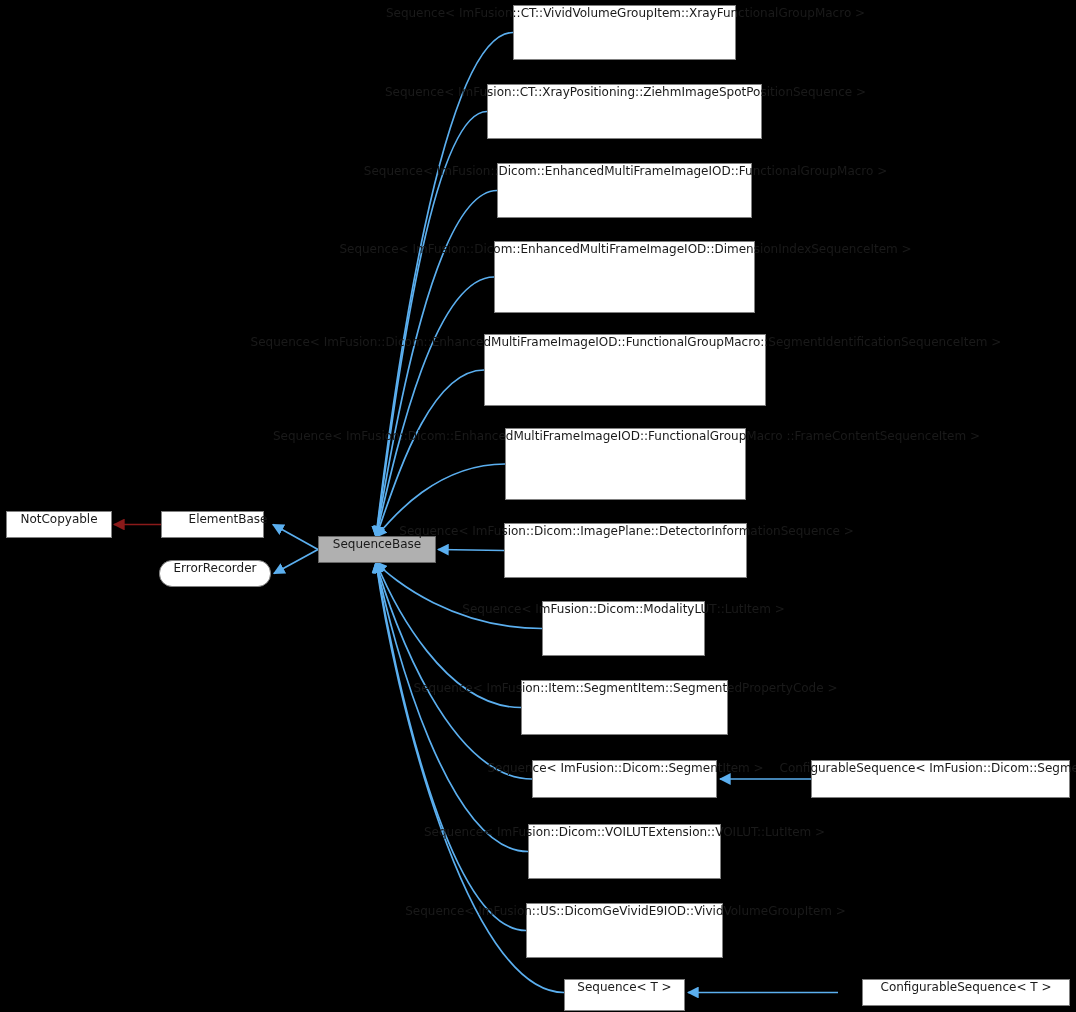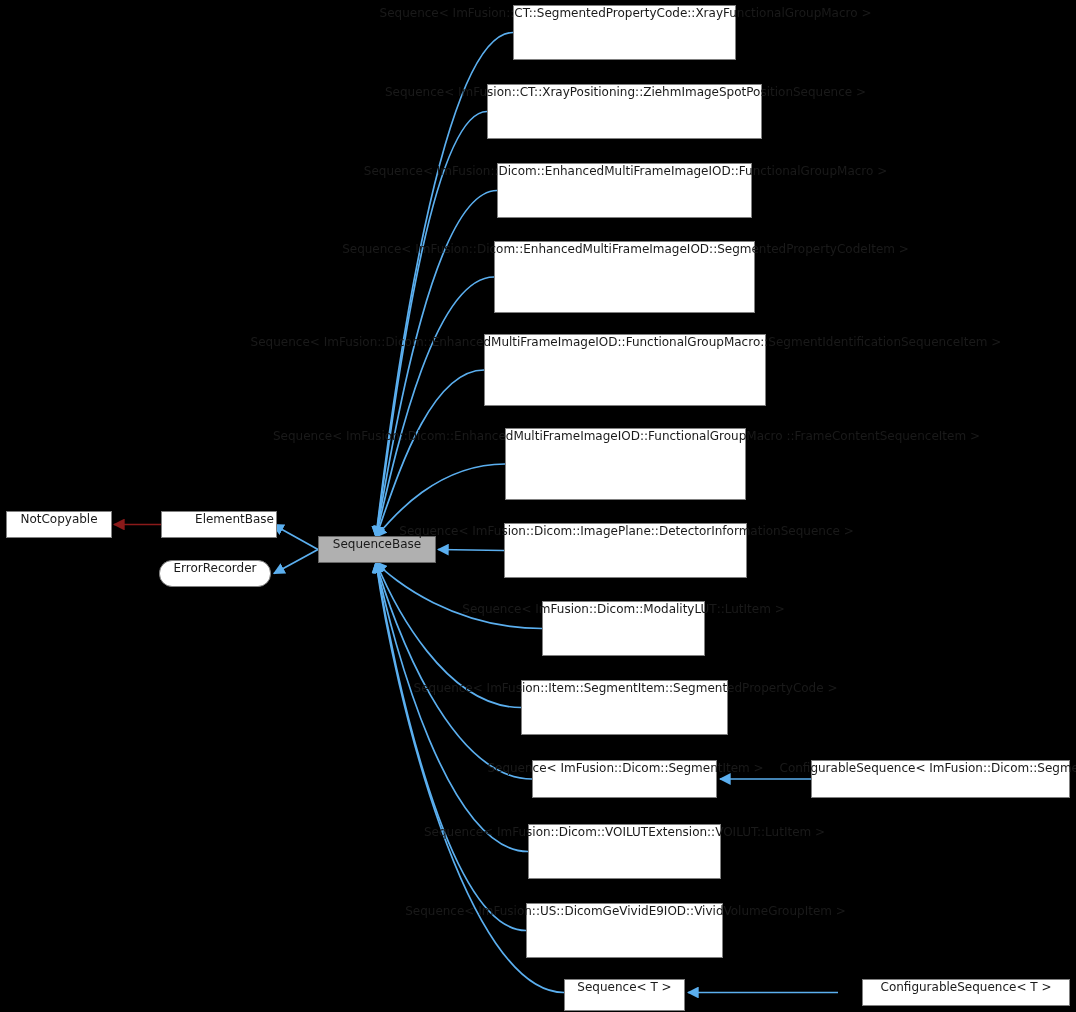--- a/index.html
+++ b/index.html
@@ -74,27 +74,27 @@
       <path d="M 521 707.5 C 445.6 707.5, 394 605.65, 376 562" fill="none" stroke="#5BAFEF" stroke-width="1.7" marker-end="url(#ar-inh)"></path>
       <path d="M 532 779 C 450.88 779, 394 627.1, 376 562" fill="none" stroke="#5BAFEF" stroke-width="1.7" marker-end="url(#ar-inh)"></path>
       <path d="M 528 851.5 C 448.96 851.5, 394 648.85, 376 562" fill="none" stroke="#5BAFEF" stroke-width="1.7" marker-end="url(#ar-inh)"></path>
       <path d="M 526 930.5 C 448 930.5, 394 672.55, 376 562" fill="none" stroke="#5BAFEF" stroke-width="1.7" marker-end="url(#ar-inh)"></path>
       <path d="M 564 992.5 C 466.24 992.5, 394 691.15, 376 562" fill="none" stroke="#5BAFEF" stroke-width="1.7" marker-end="url(#ar-inh)"></path>
       <path d="M 811 779 L 720 779" fill="none" stroke="#5BAFEF" stroke-width="1.7" marker-end="url(#ar-inh)"></path>
       <path d="M 838 992.5 L 688 992.5" fill="none" stroke="#5BAFEF" stroke-width="1.7" marker-end="url(#ar-inh)"></path>
     </svg>
   <div id="nodes">
       <div class="node align-center" style="left: 6px; top: 511px; width: 106px; height: 27px;"><span class="line">NotCopyable</span></div>
-      <div class="node align-center" style="left: 161px; top: 511px; width: 116px; height: 27px; padding-left: 36px;"><span class="line">ElementBase</span></div>
+      <div class="node align-center" style="left: 161px; top: 511px; width: 103px; height: 27px; padding-left: 36px;"><span class="line">ElementBase</span></div>
       <div class="node align-center" style="left: 159px; top: 560px; width: 112px; height: 27px; border-radius: 13px;"><span class="line">ErrorRecorder</span></div>
       <div class="node base align-center" style="left: 318px; top: 536px; width: 118px; height: 27px;"><span class="line">SequenceBase</span></div>
-      <div class="node align-left" style="left: 513px; top: 5px; width: 223px; height: 55px;"><span class="line">Sequence&lt; ImFusion</span><span class="line">::CT::SegmentedPropertyCode</span><span class="line">::XrayFunctionalGroupMacro &gt;</span></div>
+      <div class="node align-left" style="left: 513px; top: 5px; width: 223px; height: 55px;"><span class="line">Sequence&lt; ImFusion</span><span class="line">::CT::VividVolumeGroupItem</span><span class="line">::XrayFunctionalGroupMacro &gt;</span></div>
       <div class="node align-left" style="left: 487px; top: 84px; width: 275px; height: 55px;"><span class="line">Sequence&lt; ImFusion</span><span class="line">::CT::XrayPositioning</span><span class="line">::ZiehmImageSpotPositionSequence &gt;</span></div>
       <div class="node align-left" style="left: 497px; top: 163px; width: 255px; height: 55px;"><span class="line">Sequence&lt; ImFusion</span><span class="line">::Dicom::EnhancedMultiFrame</span><span class="line">ImageIOD::FunctionalGroupMacro &gt;</span></div>
-      <div class="node align-left" style="left: 494px; top: 241px; width: 261px; height: 72px;"><span class="line">Sequence&lt; ImFusion</span><span class="line">::Dicom::EnhancedMultiFrame</span><span class="line">ImageIOD::SegmentedPropertyCode</span><span class="line">Item &gt;</span></div>
+      <div class="node align-left" style="left: 494px; top: 241px; width: 261px; height: 72px;"><span class="line">Sequence&lt; ImFusion</span><span class="line">::Dicom::EnhancedMultiFrame</span><span class="line">ImageIOD::DimensionIndexSequence</span><span class="line">Item &gt;</span></div>
       <div class="node align-left" style="left: 484px; top: 334px; width: 282px; height: 72px;"><span class="line">Sequence&lt; ImFusion</span><span class="line">::Dicom::EnhancedMultiFrame</span><span class="line">ImageIOD::FunctionalGroupMacro</span><span class="line">::SegmentIdentificationSequenceItem &gt;</span></div>
       <div class="node align-left" style="left: 505px; top: 428px; width: 241px; height: 72px;"><span class="line">Sequence&lt; ImFusion</span><span class="line">::Dicom::EnhancedMultiFrame</span><span class="line">ImageIOD::FunctionalGroupMacro</span><span class="line"> ::FrameContentSequenceItem &gt;</span></div>
       <div class="node align-left" style="left: 504px; top: 523px; width: 243px; height: 55px;"><span class="line">Sequence&lt; ImFusion</span><span class="line">::Dicom::ImagePlane</span><span class="line">::DetectorInformationSequence &gt;</span></div>
       <div class="node align-center" style="left: 542px; top: 601px; width: 163px; height: 55px;"><span class="line">Sequence&lt; ImFusion</span><span class="line">::Dicom::ModalityLUT</span><span class="line">::LutItem &gt;</span></div>
       <div class="node align-left" style="left: 521px; top: 680px; width: 207px; height: 55px;"><span class="line">Sequence&lt; ImFusion</span><span class="line">::Item::SegmentItem</span><span class="line">::SegmentedPropertyCode &gt;</span></div>
       <div class="node align-left" style="left: 532px; top: 760px; width: 185px; height: 38px;"><span class="line">Sequence&lt; ImFusion</span><span class="line">::Dicom::SegmentItem &gt;</span></div>
       <div class="node align-center" style="left: 528px; top: 824px; width: 193px; height: 55px;"><span class="line">Sequence&lt; ImFusion</span><span class="line">::Dicom::VOILUTExtension</span><span class="line">::VOILUT::LutItem &gt;</span></div>
       <div class="node align-left" style="left: 526px; top: 903px; width: 197px; height: 55px;"><span class="line">Sequence&lt; ImFusion</span><span class="line">::US::DicomGeVividE9IOD</span><span class="line">::VividVolumeGroupItem &gt;</span></div>
       <div class="node align-center" style="left: 564px; top: 979px; width: 121px; height: 32px;"><span class="line">Sequence&lt; T &gt;</span></div>
       <div class="node align-left" style="left: 811px; top: 760px; width: 259px; height: 38px; padding-left: 36px;"><span class="line">ConfigurableSequence</span><span class="line">&lt; ImFusion::Dicom::SegmentItem &gt;</span></div>

